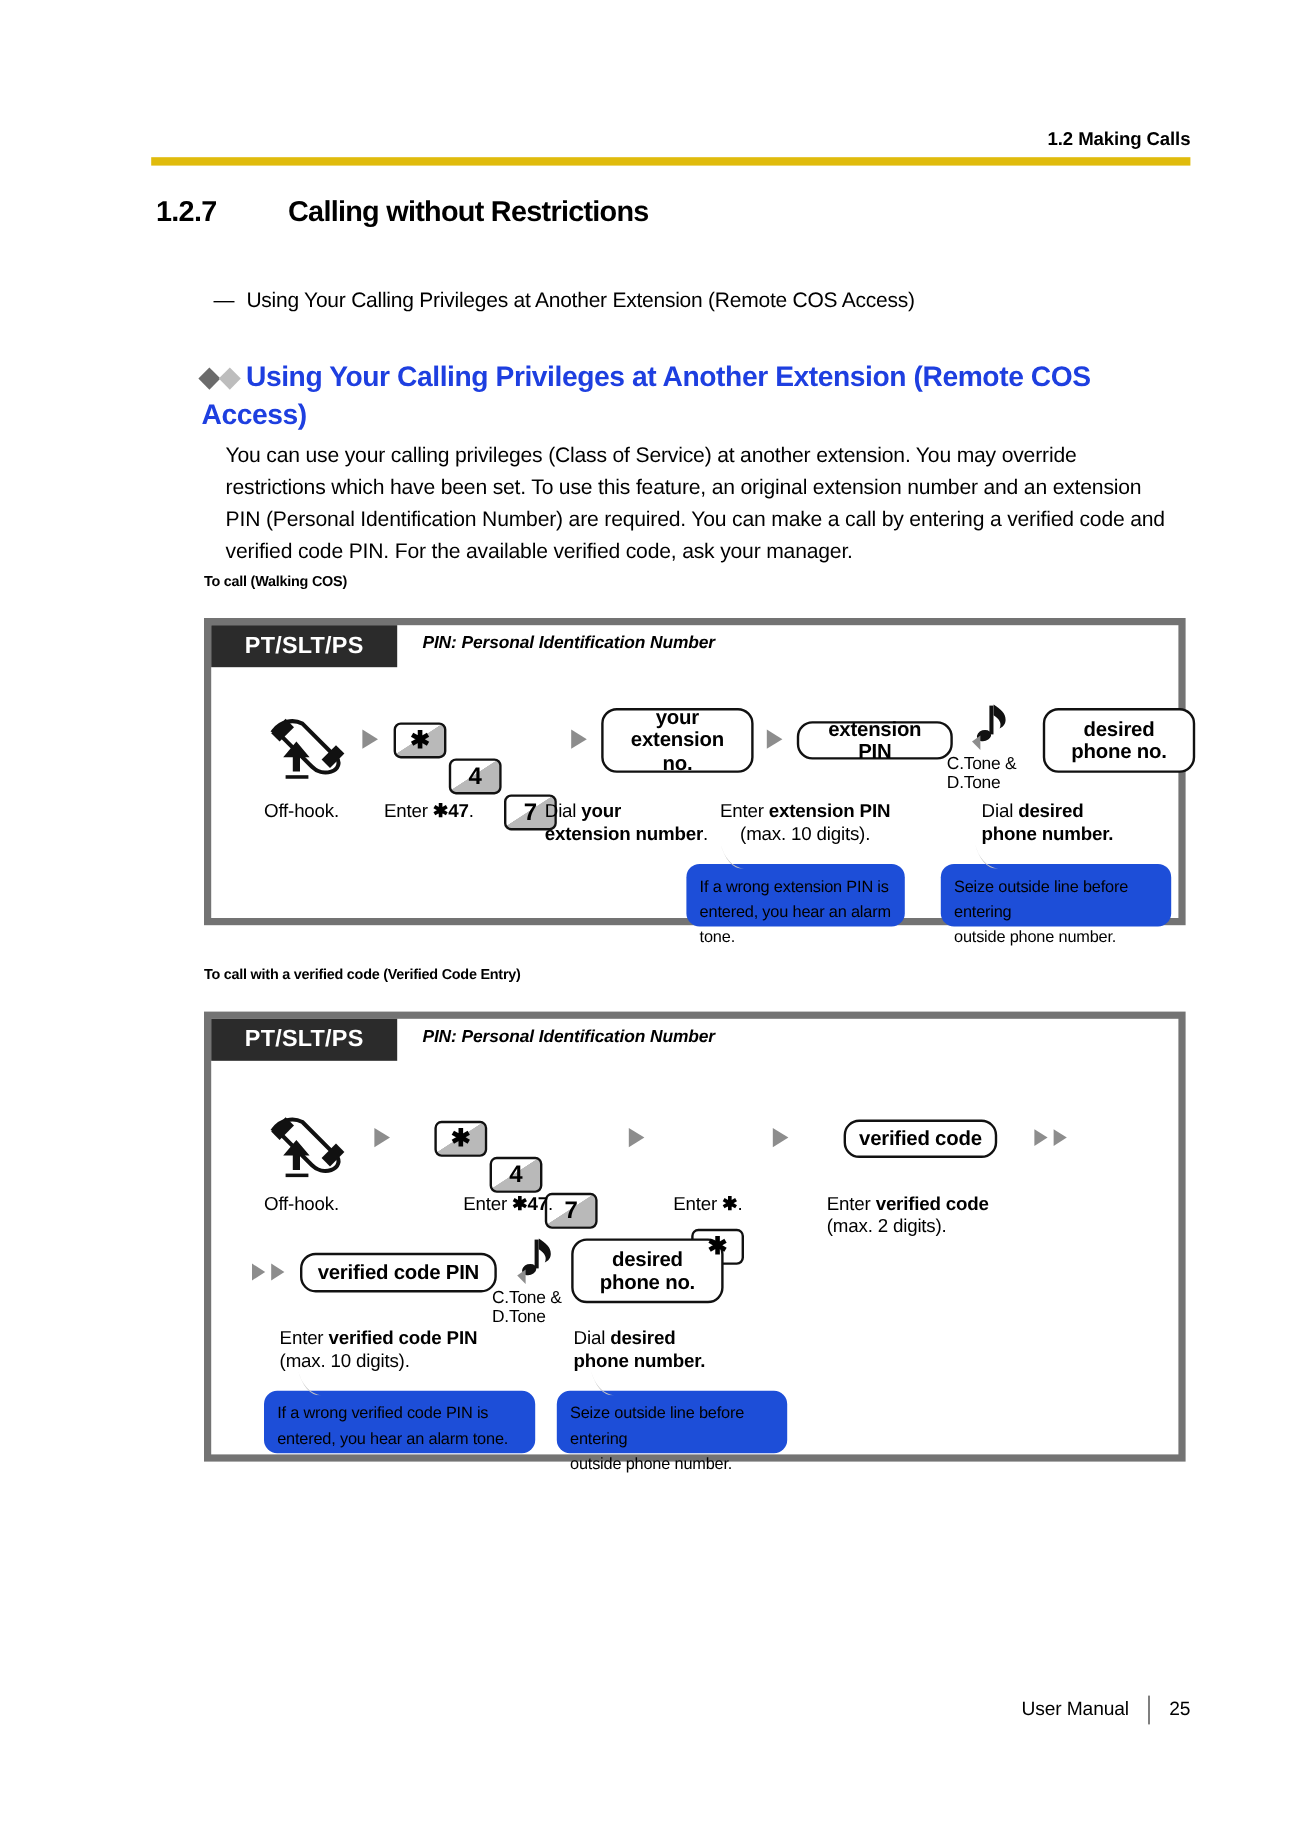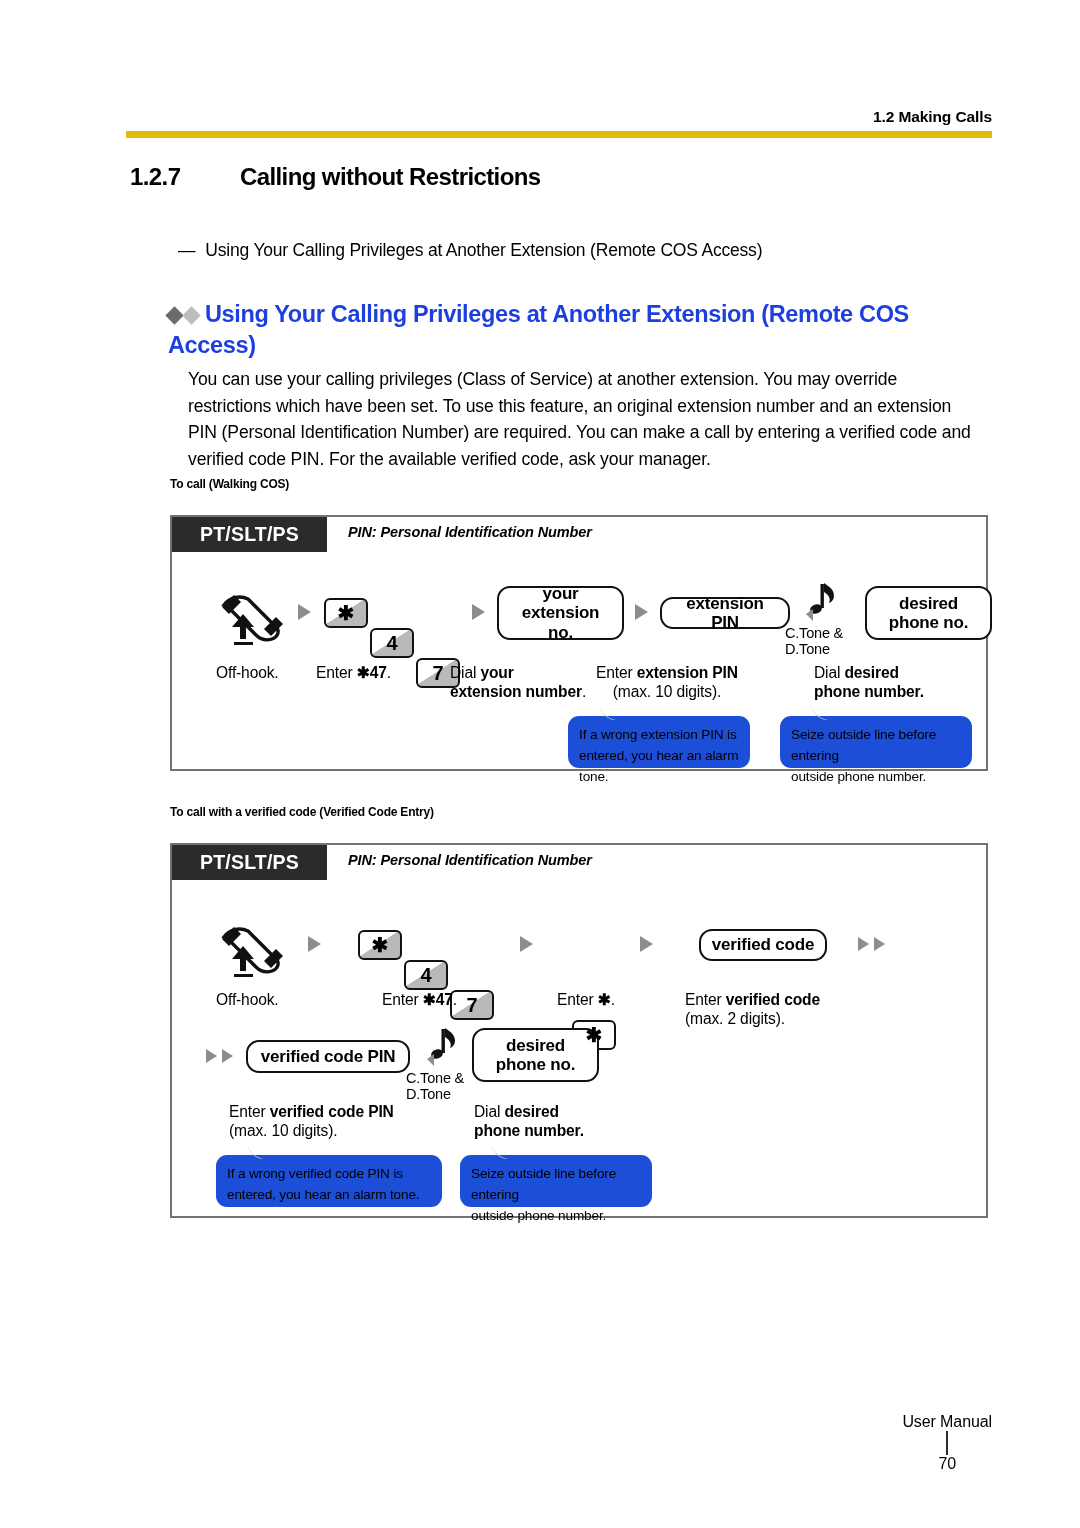--- a/index.html
+++ b/index.html
@@ -113,21 +113,21 @@
     white-space: nowrap;
   }
   #subhead-1 { top: 477px; }
   #subhead-2 { top: 805px; }
 
   
   .diagram {
     position: absolute;
     left: 170px;
     width: 818px;
-    border: 2px solid #737373;
+    border: 6px solid #737373;
     background: #fff;
     box-sizing: border-box;
   }
   #diagram-1 { top: 515px; height: 256px; }
   #diagram-2 { top: 843px; height: 375px; }
 
   .dev-tag {
     position: absolute;
     left: 0;
     top: 0;
@@ -253,21 +253,20 @@
   
   .footer {
     position: absolute;
     right: 88px;
     top: 1413px;
     font-size: 16px;
     letter-spacing: -0.1px;
     display: flex;
     align-items: center;
     gap: 0;
-    flex-direction: column;
   }
   .footer .fsep {
     display: inline-block;
     width: 1.6px;
     height: 24px;
     background: #2b2b2b;
     margin: 0 16px;
   }
   .footer .fpage { font-weight: normal; }
 </style>
@@ -520,16 +519,16 @@
           </svg>
       </div>
       <div>Seize outside line before entering</div>
       <div>outside phone number.</div>
     </div>
   </div>
 
   <div class="footer">
     <span>User Manual</span>
     <span class="fsep"></span>
-    <span class="fpage">70</span>
+    <span class="fpage">25</span>
   </div>
 
 </div>
 
 </body></html>

